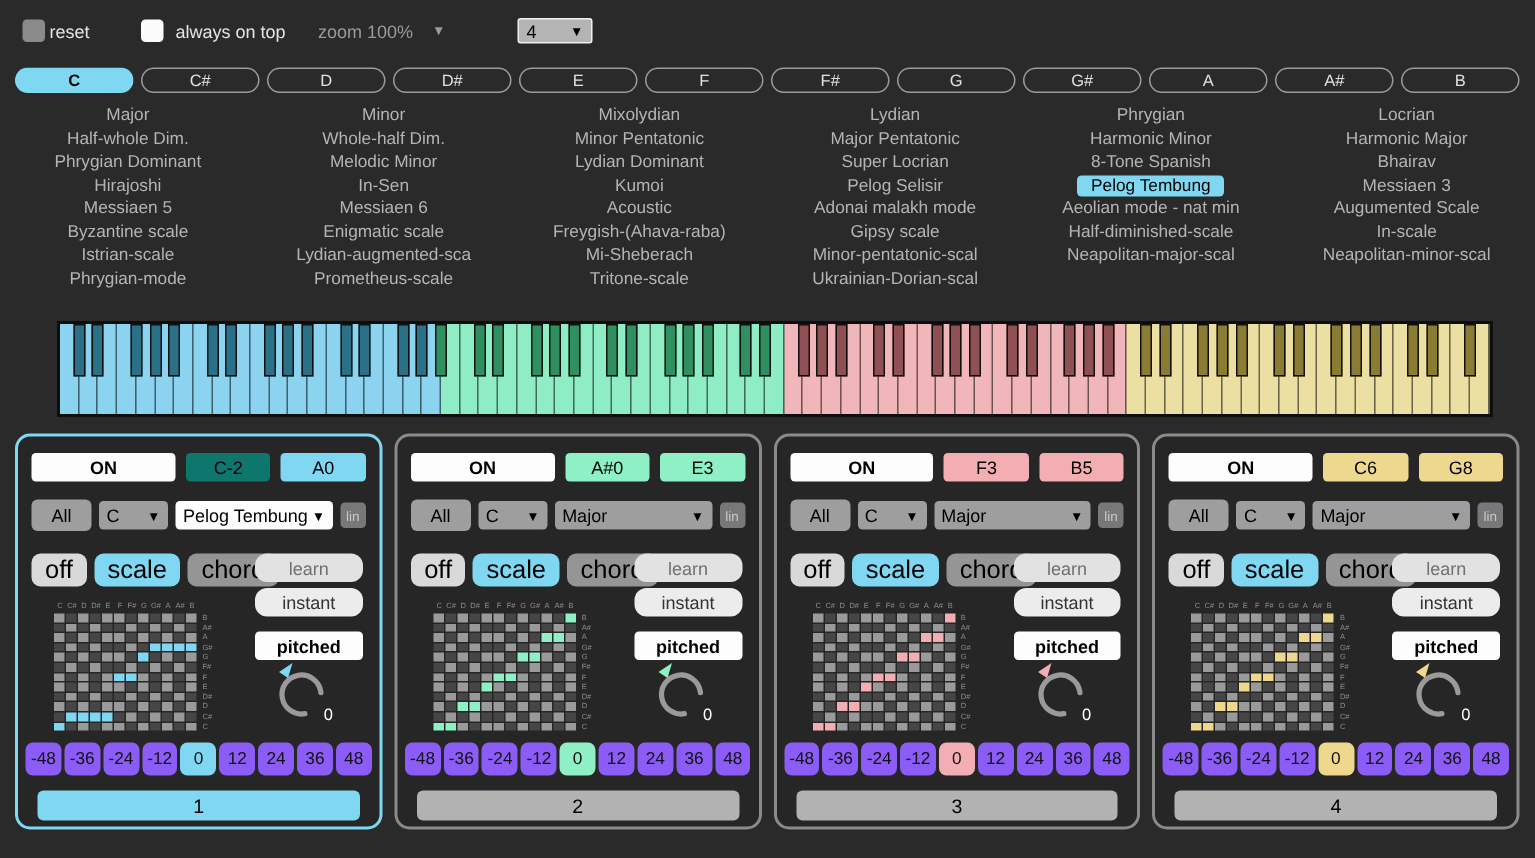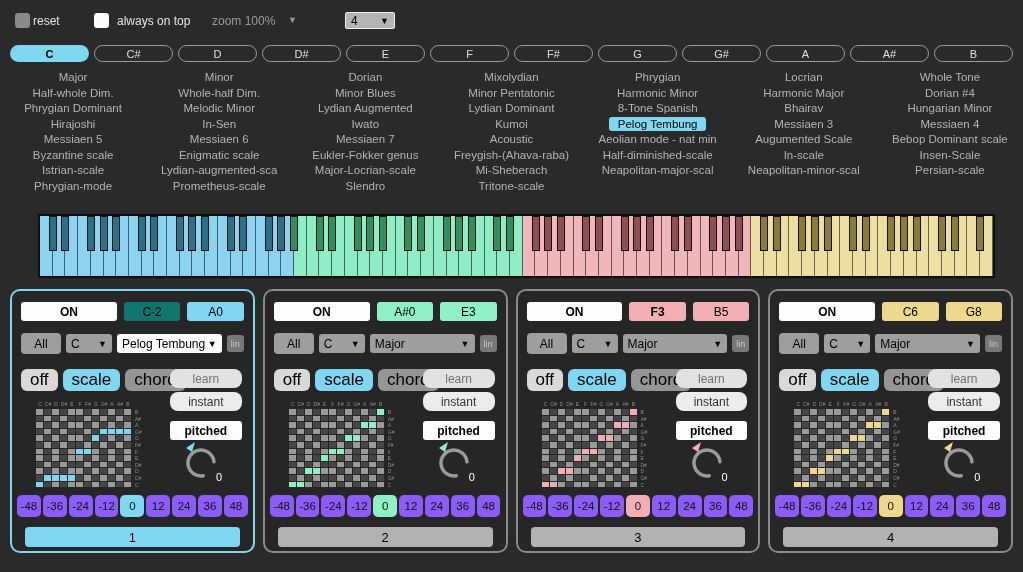--- a/index.html
+++ b/index.html
@@ -136,65 +136,56 @@
         <div class="sitem">Minor</div>
         <div class="sitem">Whole-half Dim.</div>
         <div class="sitem">Melodic Minor</div>
         <div class="sitem">In-Sen</div>
         <div class="sitem">Messiaen 6</div>
         <div class="sitem">Enigmatic scale</div>
         <div class="sitem">Lydian-augmented-sca</div>
         <div class="sitem">Prometheus-scale</div>
       </div>
       <div class="scol">
-        <div class="sitem">Dorian</div>
-        <div class="sitem">Minor Blues</div>
-        <div class="sitem">Lydian Augmented</div>
-        <div class="sitem">Iwato</div>
-        <div class="sitem">Messiaen 7</div>
-        <div class="sitem">Eukler-Fokker genus</div>
-        <div class="sitem">Major-Locrian-scale</div>
-        <div class="sitem">Slendro</div>
-      </div>
-      <div class="scol">
         <div class="sitem">Mixolydian</div>
         <div class="sitem">Minor Pentatonic</div>
         <div class="sitem">Lydian Dominant</div>
         <div class="sitem">Kumoi</div>
         <div class="sitem">Acoustic</div>
         <div class="sitem">Freygish-(Ahava-raba)</div>
         <div class="sitem">Mi-Sheberach</div>
         <div class="sitem">Tritone-scale</div>
+      </div>
+      <div class="scol">
+        <div class="sitem">Lydian</div>
+        <div class="sitem">Major Pentatonic</div>
+        <div class="sitem">Super Locrian</div>
+        <div class="sitem">Pelog Selisir</div>
+        <div class="sitem">Adonai malakh mode</div>
+        <div class="sitem">Gipsy scale</div>
+        <div class="sitem">Minor-pentatonic-scal</div>
+        <div class="sitem">Ukrainian-Dorian-scal</div>
       </div>
       <div class="scol">
         <div class="sitem">Phrygian</div>
         <div class="sitem">Harmonic Minor</div>
         <div class="sitem">8-Tone Spanish</div>
         <div class="sitem hl" style="background: rgb(127, 215, 242);">Pelog Tembung</div>
         <div class="sitem">Aeolian mode - nat min</div>
         <div class="sitem">Half-diminished-scale</div>
         <div class="sitem">Neapolitan-major-scal</div>
       </div>
       <div class="scol">
         <div class="sitem">Locrian</div>
         <div class="sitem">Harmonic Major</div>
         <div class="sitem">Bhairav</div>
         <div class="sitem">Messiaen 3</div>
         <div class="sitem">Augumented Scale</div>
         <div class="sitem">In-scale</div>
         <div class="sitem">Neapolitan-minor-scal</div>
-      </div>
-      <div class="scol">
-        <div class="sitem">Whole Tone</div>
-        <div class="sitem">Dorian #4</div>
-        <div class="sitem">Hungarian Minor</div>
-        <div class="sitem">Messiaen 4</div>
-        <div class="sitem">Bebop Dominant scale</div>
-        <div class="sitem">Insen-Scale</div>
-        <div class="sitem">Persian-scale</div>
       </div>
     </div>
 
   <div class="kb">
     <div class="kb-inner">
       <div class="kb-whites">
           <div class="wkey" style="background: rgb(139, 211, 239);"></div>
           <div class="wkey" style="background: rgb(139, 211, 239);"></div>
           <div class="wkey" style="background: rgb(139, 211, 239);"></div>
           <div class="wkey" style="background: rgb(139, 211, 239);"></div>
@@ -761,21 +752,21 @@
           <div class="t-btn">12</div>
           <div class="t-btn">24</div>
           <div class="t-btn">36</div>
           <div class="t-btn">48</div>
         </div>
         <div class="num-bar">2</div>
       </div>
       <div class="panel">
         <div class="p-row1">
           <div class="btn on-btn">ON</div>
-          <div class="btn range-btn" style="background: rgb(242, 174, 178); font-weight: bold;">F3</div>
+          <div class="btn range-btn" style="background: rgb(242, 174, 178);">F3</div>
           <div class="btn range-btn" style="background: rgb(242, 174, 178);">B5</div>
         </div>
         <div class="p-row2">
           <div class="btn all-btn">All</div>
           <div class="sel-box root-sel">
             <span>C</span>
             <span class="car">▼</span>
           </div>
           <div class="sel-box scale-sel">
             <span>Major</span>

